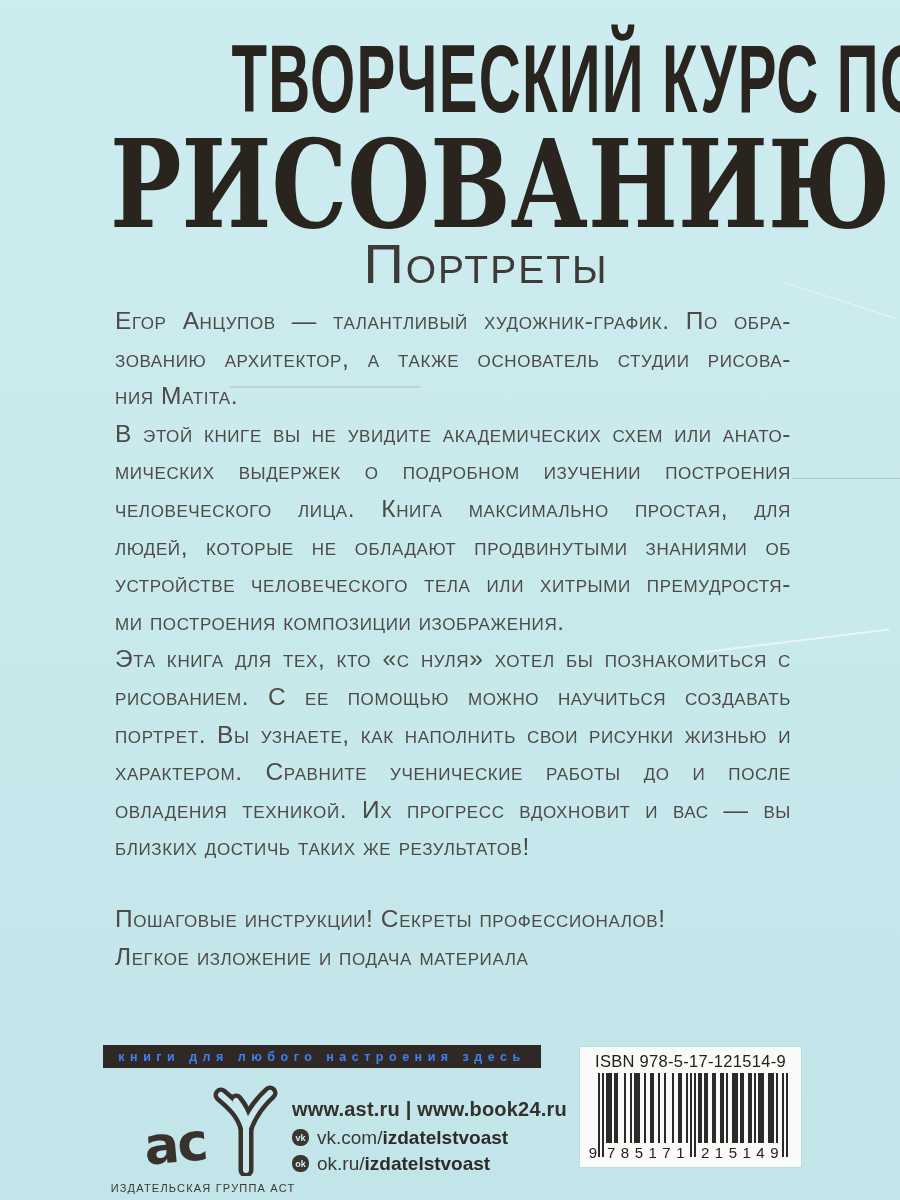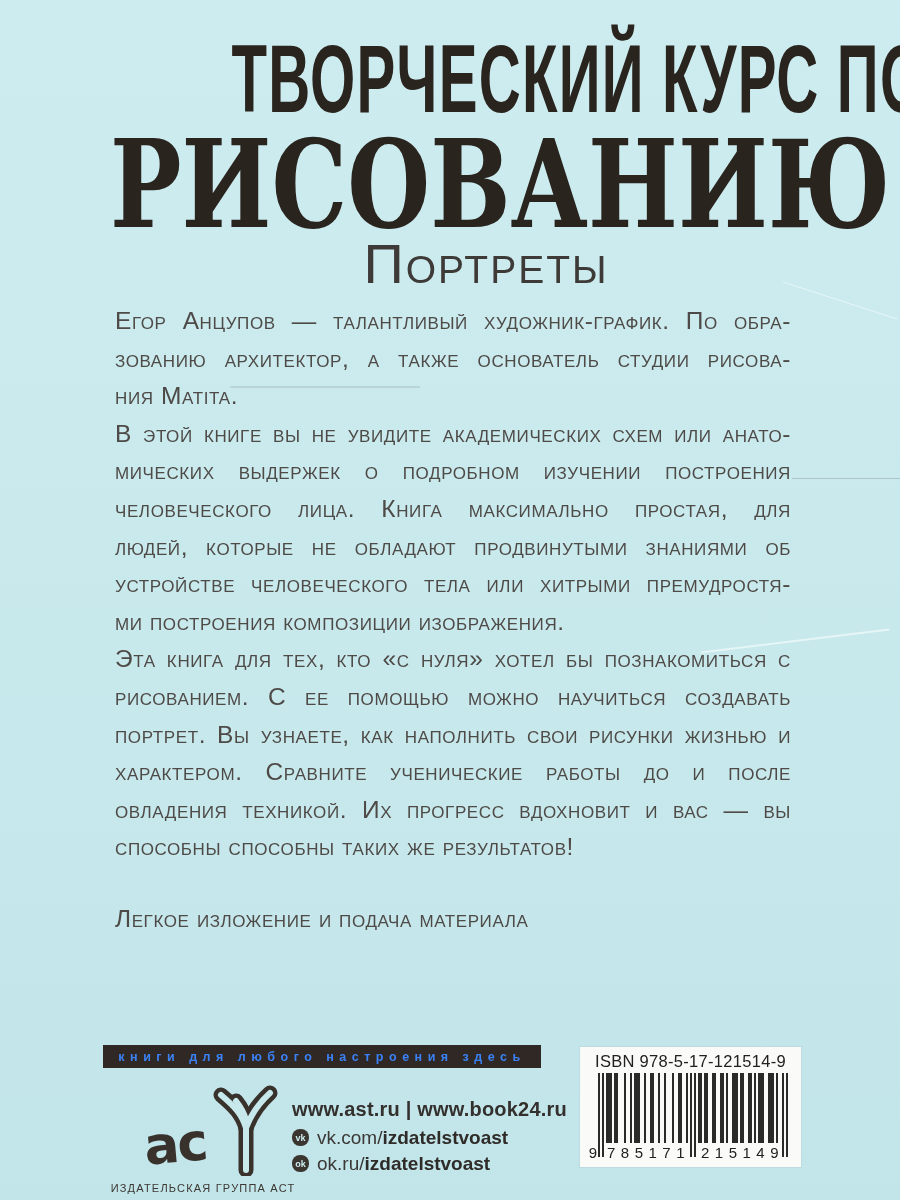--- a/index.html
+++ b/index.html
@@ -108,24 +108,25 @@
       <div class="bodyline just">мических выдержек о подробном изучении построения</div>
       <div class="bodyline just">человеческого лица. Книга максимально простая, для</div>
       <div class="bodyline just">людей, которые не обладают продвинутыми знаниями об</div>
       <div class="bodyline just">устройстве человеческого тела или хитрыми премудростя-</div>
       <div class="bodyline">ми построения композиции изображения.</div>
       <div class="bodyline just">Эта книга для тех, кто «с нуля» хотел бы познакомиться с</div>
       <div class="bodyline just">рисованием. С ее помощью можно научиться создавать</div>
       <div class="bodyline just">портрет. Вы узнаете, как наполнить свои рисунки жизнью и</div>
       <div class="bodyline just">характером. Сравните ученические работы до и после</div>
       <div class="bodyline just">овладения техникой. Их прогресс вдохновит и вас — вы</div>
-      <div class="bodyline">способны способны таких же результатов!</div>
+      <div class="bodyline">близких достичь таких же результатов!</div>
     </div>
 
   <div class="features">
+      <div class="featureline">Пошаговые инструкции! Секреты профессионалов!</div>
       <div class="featureline">Легкое изложение и подача материала</div>
     </div>
 
   <div class="slogan-bar">
     <span>книги для любого настроения здесь</span>
   </div>
 
   <div class="logo-area">
     <div class="logo-ac">ас</div>
     <svg class="logo-figure" width="96" height="106" viewBox="0 0 96 106">

